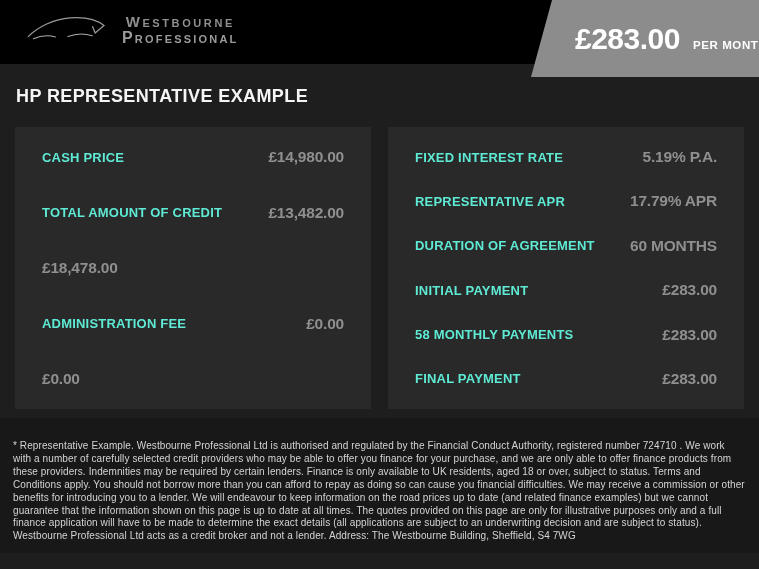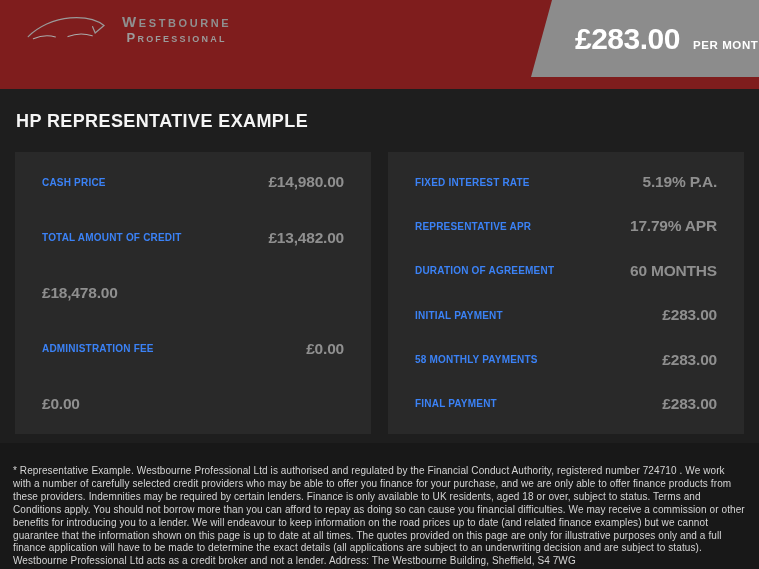--- a/index.html
+++ b/index.html
@@ -3,33 +3,33 @@
 <meta charset="utf-8">
 <style>
   html,body{margin:0;padding:0;}
   body{
     width:759px;height:569px;overflow:hidden;
     font-family:"Liberation Sans",sans-serif;
     background:#1e1e1e;
   }
   
   .header{
-    position:relative;height:89px;background:#7f1d1d;
+    position:relative;height:64px;background:#000000;
   }
   .logo{
     position:absolute;left:26px;top:12px;display:flex;align-items:center;
   }
   .logo svg{display:block;}
   .logo-text{margin-left:4px;text-align:center;}
   .logo-line1{
     font-variant:small-caps;font-size:15px;letter-spacing:2.6px;
     color:#8f8f8f;font-weight:600;line-height:16px;
   }
   .logo-line2{
-    font-variant:small-caps;font-size:13px;letter-spacing:2.2px;
+    font-variant:small-caps;font-size:16px;letter-spacing:2.2px;
     color:#9b9b9b;font-weight:600;line-height:13px;margin-top:1px;
   }
   .price-box{
     position:absolute;top:0;right:0;height:77px;width:228px;
     background:#8c8c8c;
     clip-path:polygon(21px 0,100% 0,100% 100%,0 100%);
     display:flex;align-items:center;
   }
   .price-inner{
     display:flex;align-items:baseline;padding-left:44px;white-space:nowrap;
@@ -50,21 +50,21 @@
   .panels{display:flex;gap:17px;}
   .panel{
     background:#292929;flex:1;height:282px;box-sizing:border-box;
     padding:21px 27px;display:flex;flex-direction:column;
     justify-content:space-between;
   }
   .finance-row{
     display:flex;justify-content:space-between;align-items:center;
   }
   .finance-label{
-    color:#3b82f6;font-size:10px;font-weight:700;letter-spacing:0.2px;
+    color:#5eead4;font-size:13px;font-weight:700;letter-spacing:0.2px;
     white-space:nowrap;
   }
   .finance-value{
     color:#8f8f8f;font-size:15.5px;font-weight:700;letter-spacing:-0.2px;
     white-space:nowrap;
   }
   
   .footer{
     background:#181818;height:135px;box-sizing:border-box;
     padding:22px 14px 0 13px;

